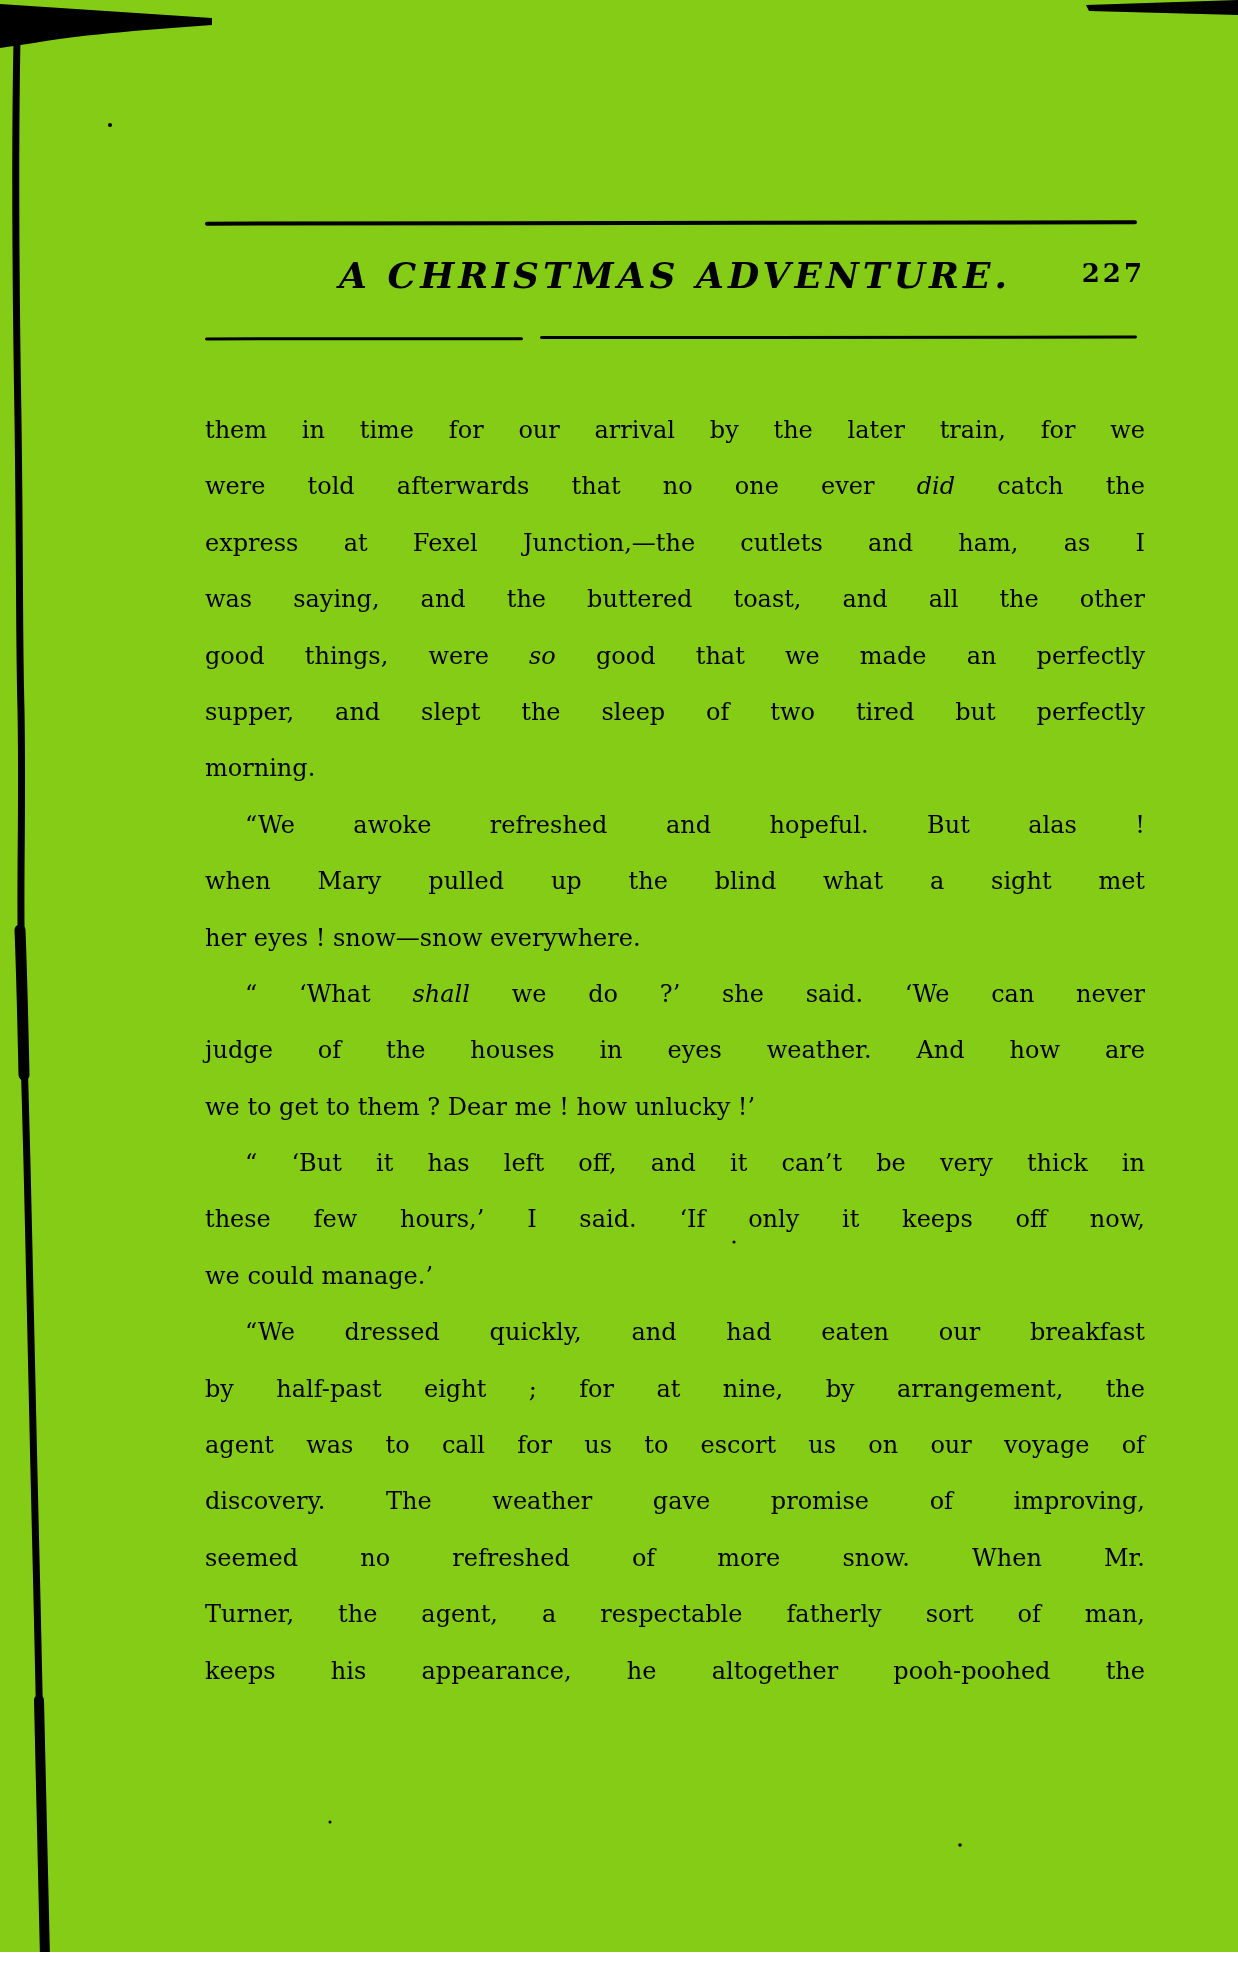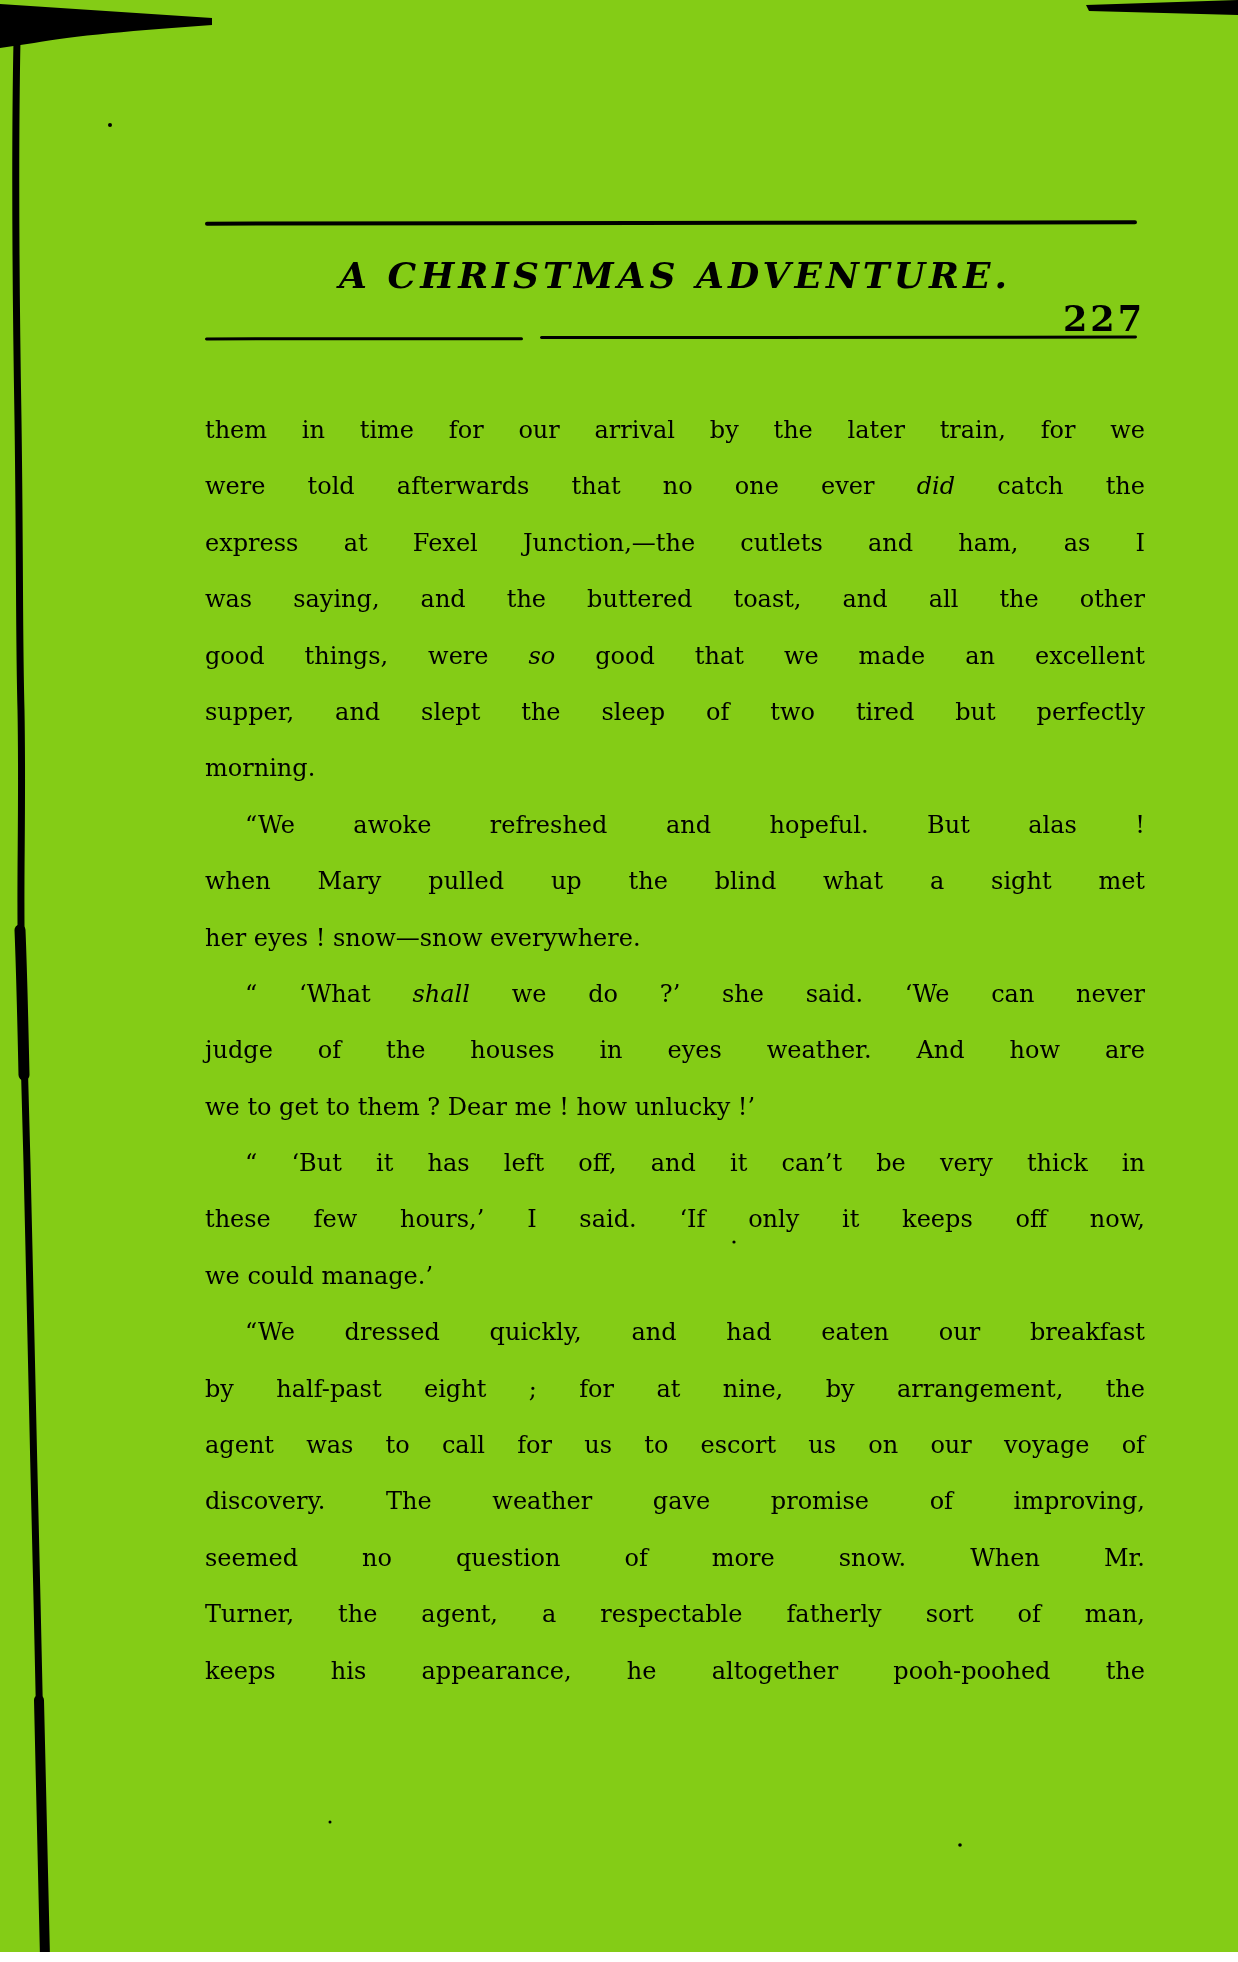--- a/index.html
+++ b/index.html
@@ -58,23 +58,22 @@
     font-style: italic;
     font-weight: bold;
     font-size: 36px;
     letter-spacing: 4px;
     white-space: nowrap;
   }
   .page-number {
     position: absolute;
     right: 0; top: 4px;
     font-weight: bold;
-    font-size: 35px;
+    font-size: 26px;
     letter-spacing: 3px;
-    margin-top: 40px;
   }
 
   
   .body-text {
     position: absolute;
     left: 205px; top: 402px;
     width: 940px;
     font-size: 24px;
   }
   .line {
@@ -121,34 +120,34 @@
     <div class="rule-seg-a"></div>
     <div class="rule-gap"></div>
     <div class="rule-seg-b"></div>
   </div>
 
   <div class="body-text">
       <div class="line just"><span>them in time for our arrival by the later train, for we</span></div>
       <div class="line just"><span>were told afterwards that no one ever </span><i>did</i><span> catch the</span></div>
       <div class="line just"><span>express at Fexel Junction,—the cutlets and ham, as I</span></div>
       <div class="line just"><span>was saying, and the buttered toast, and all the other</span></div>
-      <div class="line just"><span>good things, were </span><i>so</i><span> good that we made an excellent</span></div>
+      <div class="line just"><span>good things, were </span><i>so</i><span> good that we made an perfectly</span></div>
       <div class="line just"><span>supper, and slept the sleep of two tired but perfectly</span></div>
       <div class="line"><span>morning.</span></div>
       <div class="line indent just"><span>“We awoke refreshed and hopeful.  But alas !</span></div>
       <div class="line just"><span>when Mary pulled up the blind what a sight met</span></div>
       <div class="line"><span>her eyes ! snow—snow everywhere.</span></div>
       <div class="line indent just"><span>“ ‘What </span><i>shall</i><span> we do ?’ she said.  ‘We can never</span></div>
       <div class="line just"><span>judge of the houses in eyes weather.  And how are</span></div>
       <div class="line"><span>we to get to them ?  Dear me ! how unlucky !’</span></div>
       <div class="line indent just"><span>“ ‘But it has left off, and it can’t be very thick in</span></div>
       <div class="line just"><span>these few hours,’ I said.  ‘If only it keeps off now,</span></div>
       <div class="line"><span>we could manage.’</span></div>
       <div class="line indent just"><span>“We dressed quickly, and had eaten our breakfast</span></div>
       <div class="line just"><span>by half-past eight ; for at nine, by arrangement, the</span></div>
       <div class="line just"><span>agent was to call for us to escort us on our voyage of</span></div>
       <div class="line just"><span>discovery.  The weather gave promise of improving,</span></div>
-      <div class="line just"><span>seemed no question of more snow.  When Mr.</span></div>
+      <div class="line just"><span>seemed no refreshed of more snow.  When Mr.</span></div>
       <div class="line just"><span>Turner, the agent, a respectable fatherly sort of man,</span></div>
       <div class="line just"><span>keeps his appearance, he altogether pooh-poohed the</span></div>
     </div>
 
 </div>
 
 </body></html>

